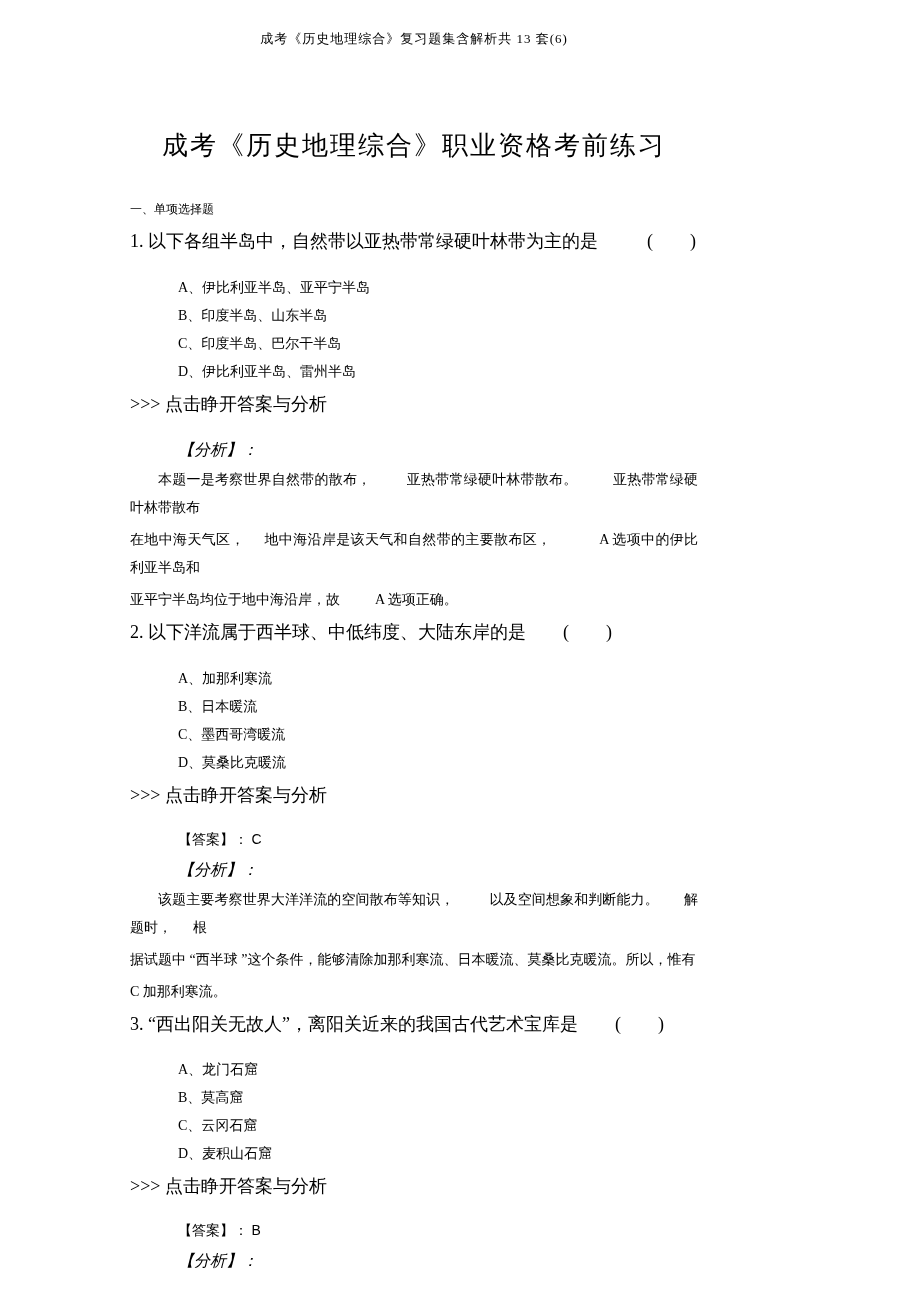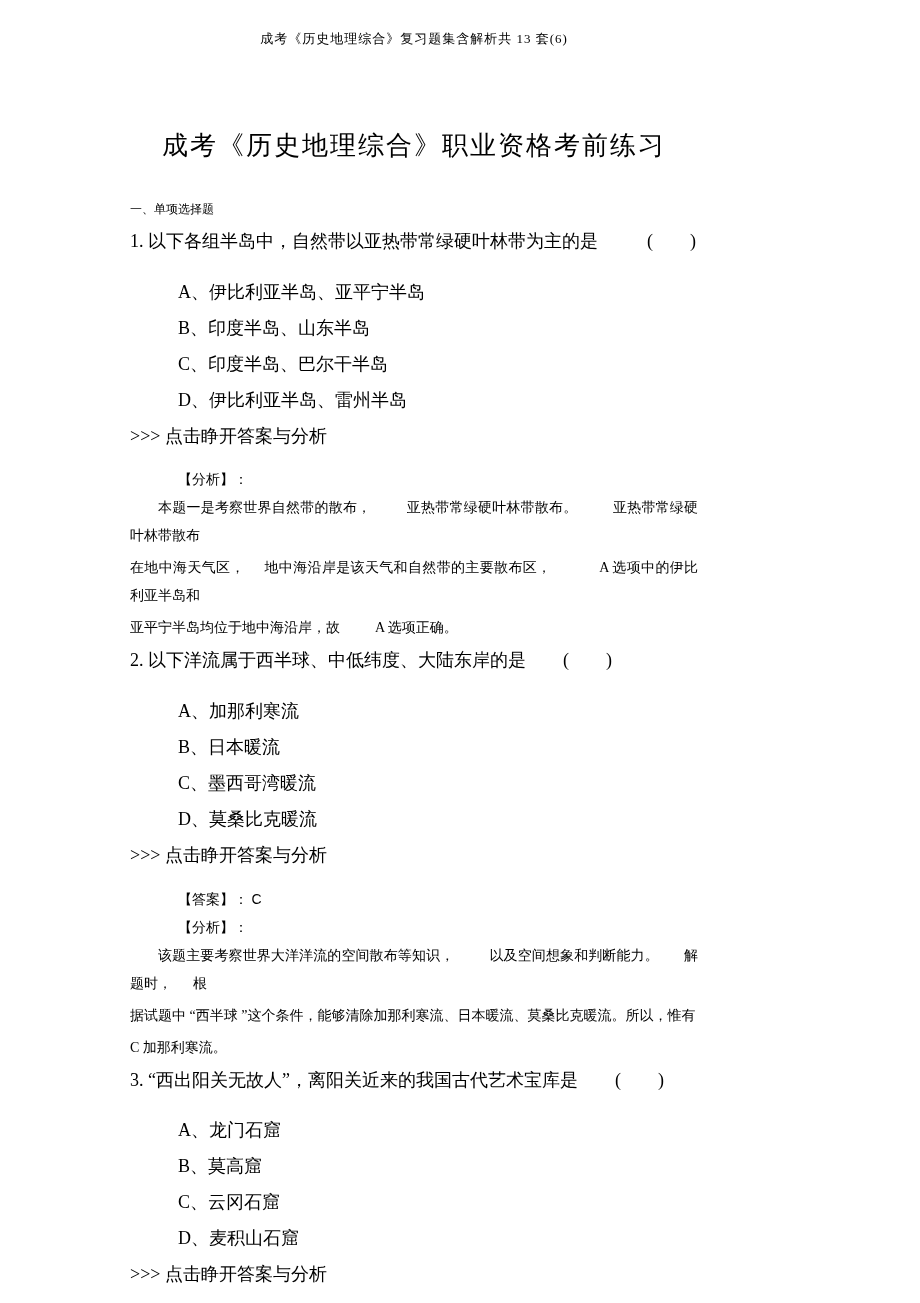--- a/index.html
+++ b/index.html
@@ -31,38 +31,39 @@
   .section-heading {
     font-size: 12px;
     margin-bottom: 9px;
   }
   .question-stem {
     font-size: 18px;
     margin-bottom: 18px;
     line-height: 1.6;
   }
   .option {
-    font-size: 18px;
+    font-size: 14px;
     margin-left: 48px;
     line-height: 2.0;
   }
   .toggle {
     font-size: 18px;
     margin-top: 6px;
     margin-bottom: 18px;
   }
   .answer-label {
     font-size: 14px;
     margin-left: 48px;
     line-height: 2.0;
   }
   .analysis-label {
-    font-size: 14px;
+    font-size: 16px;
     margin-left: 48px;
     line-height: 2.0;
+    font-style: italic;
   }
   .analysis-body {
     font-size: 14px;
     line-height: 2.0;
     text-align: justify;
     margin-bottom: 4px;
   }
   .indent {
     text-indent: 2em;
   }

